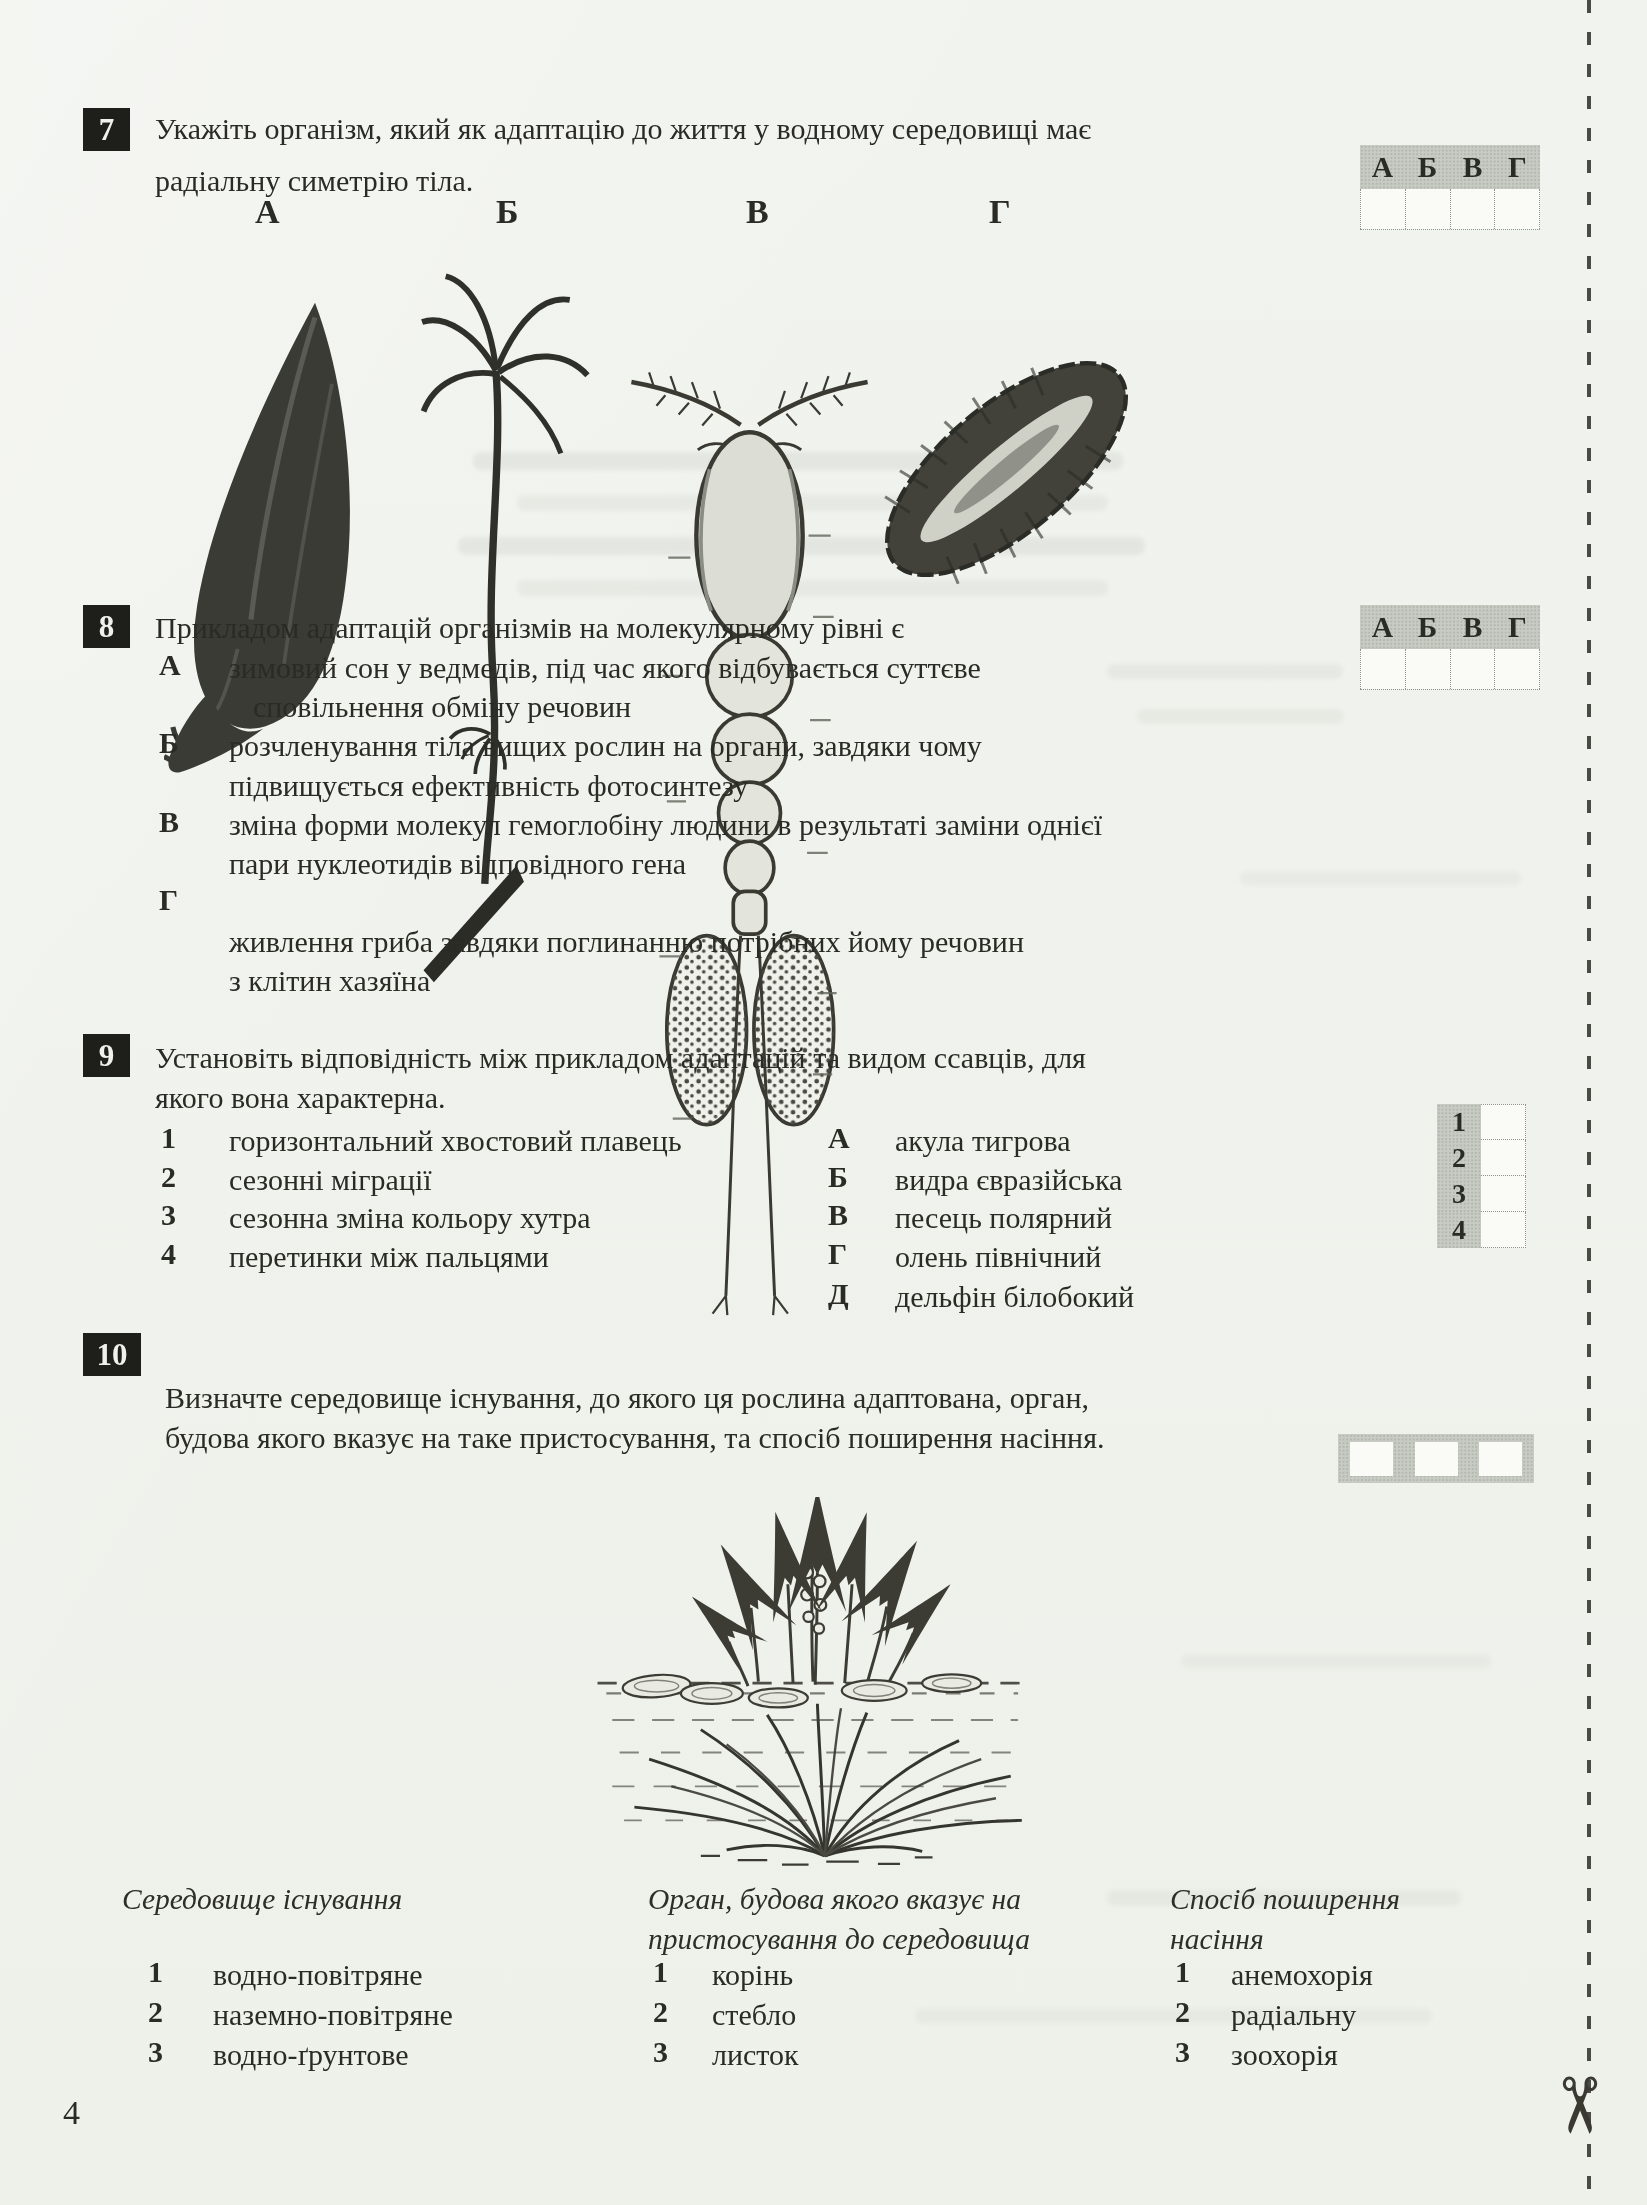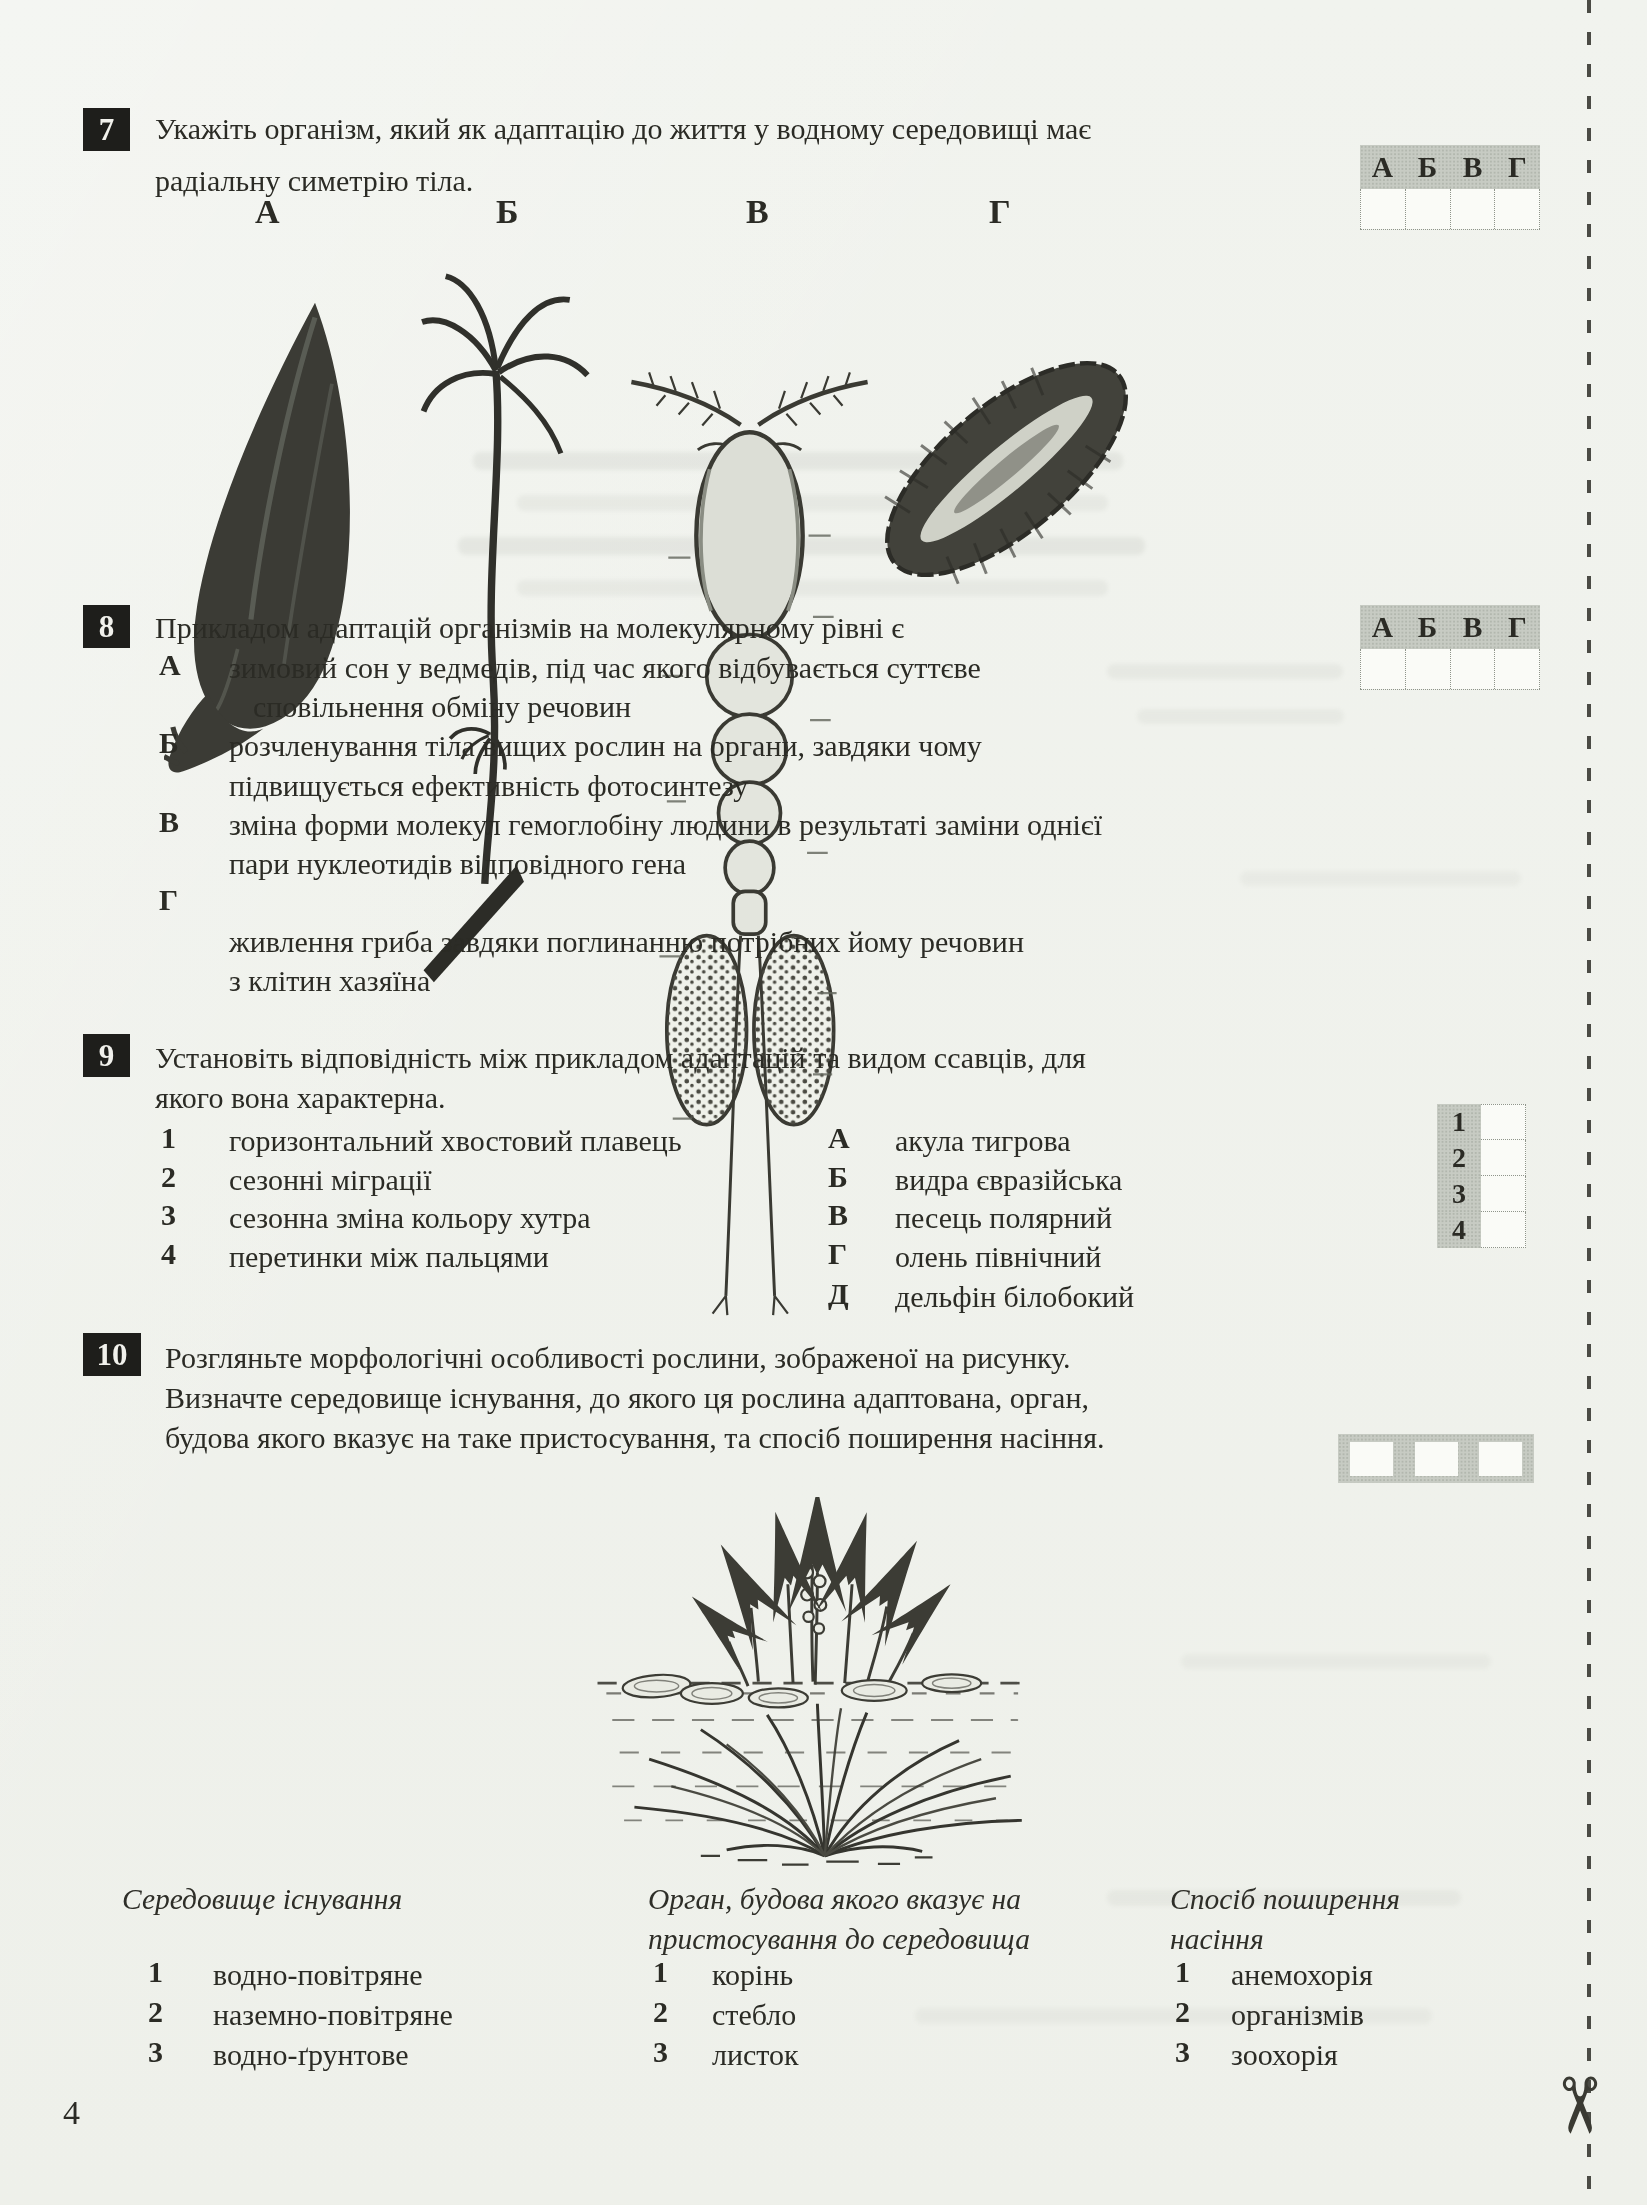--- a/index.html
+++ b/index.html
@@ -246,21 +246,20 @@
       <div class="vlabel">3</div>
       <div class="vcell"></div>
     </div>
     <div class="vrow">
       <div class="vlabel">4</div>
       <div class="vcell"></div>
     </div>
   </div>
 
   <div class="abs badge" style="left:83px;top:1333px;width:58px;">10</div>
-  <div class="abs qtext" style="left:165px;top:1338px;">Розгляньте морфологічні особливості рослини, зображеної на рисунку.</div>
   <div class="abs qtext" style="left:165px;top:1378px;">Визначте середовище існування, до якого ця рослина адаптована, орган,</div>
   <div class="abs qtext" style="left:165px;top:1418px;">будова якого вказує на таке пристосування, та спосіб поширення насіння.</div>
 
   <div class="abs hgrid" style="left:1338px;top:1434px;">
     <div class="hcell"></div>
     <div class="hcell"></div>
     <div class="hcell"></div>
   </div>
 
   <svg class="abs" style="left:568px;top:1497px;" width="487" height="373" viewBox="0 0 660 505">
@@ -352,20 +351,20 @@
   <div class="abs itemnum" style="left:653px;top:1955px;">1</div>
   <div class="abs qtext" style="left:712px;top:1955px;">корінь</div>
   <div class="abs itemnum" style="left:653px;top:1995px;">2</div>
   <div class="abs qtext" style="left:712px;top:1995px;">стебло</div>
   <div class="abs itemnum" style="left:653px;top:2035px;">3</div>
   <div class="abs qtext" style="left:712px;top:2035px;">листок</div>
 
   <div class="abs itemnum" style="left:1175px;top:1955px;">1</div>
   <div class="abs qtext" style="left:1231px;top:1955px;">анемохорія</div>
   <div class="abs itemnum" style="left:1175px;top:1995px;">2</div>
-  <div class="abs qtext" style="left:1231px;top:1995px;">організмів</div>
+  <div class="abs qtext" style="left:1231px;top:1995px;">радіальну</div>
   <div class="abs itemnum" style="left:1175px;top:2035px;">3</div>
   <div class="abs qtext" style="left:1231px;top:2035px;">зоохорія</div>
 
   <div class="abs pagenum" style="left:63px;top:2094px;">4</div>
 
 </div>
 
 
 </body></html>

